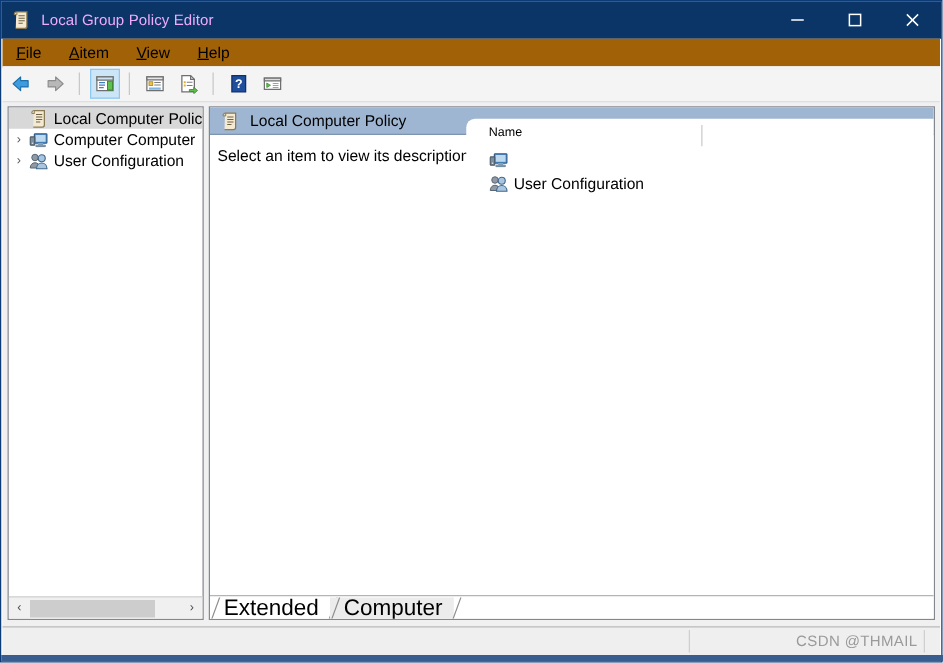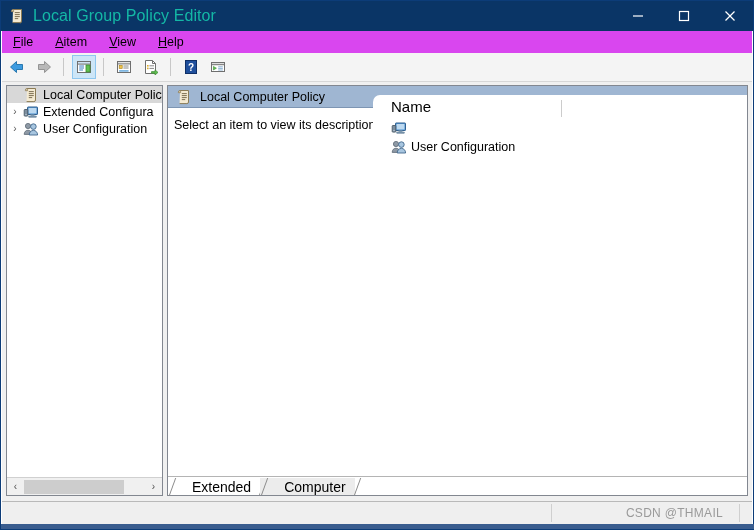--- a/index.html
+++ b/index.html
@@ -38,43 +38,43 @@
   }
   .titlebar-icon {
     width: 16px;
     height: 16px;
     margin-left: 8px;
     margin-right: 8px;
     position: relative;
     flex: none;
   }
   .titlebar-title {
-    color: #14b8a6;
-    font-size: 16px;
+    color: #f0abfc;
+    font-size: 12px;
     letter-spacing: 0.1px;
     white-space: nowrap;
   }
   .titlebar-spacer { flex: 1 1 auto; }
   .win-btn {
     width: 46px;
     height: 30px;
     display: flex;
     align-items: center;
     justify-content: center;
     flex: none;
   }
   .win-btn svg { display: block; }
 
   
   .menubar {
     position: absolute;
     left: 1px; top: 30px;
     width: 750px;
     height: 22px;
-    background: #d946ef;
+    background: #a16207;
     display: flex;
     align-items: center;
     border-bottom: 1px solid #e4e4e4;
   }
   .menu-item {
     padding: 2px 11px 2px 11px;
     font-size: 12.5px;
     color: #000000;
     white-space: nowrap;
   }
@@ -256,21 +256,21 @@
     border-top-left-radius: 7px;
   }
   .list-header {
     position: relative;
     height: 23px;
     padding-left: 18px;
     display: flex;
     align-items: center;
   }
   .list-header-label {
-    font-size: 15px;
+    font-size: 10px;
     color: #000000;
   }
   .col-divider {
     position: absolute;
     left: 188px;
     top: 5px;
     width: 1px;
     height: 17px;
     background: #cccccc;
   }
@@ -299,22 +299,22 @@
     background: #ffffff;
     border-top: 1px solid #b4b4b4;
     display: flex;
     align-items: flex-end;
   }
   .tab {
     position: relative;
     height: 17px;
     display: flex;
     align-items: center;
-    padding: 0 9px 0 24px;
-    font-size: 14px;
+    padding: 0 9px 0 11px;
+    font-size: 18px;
     color: #000000;
     white-space: nowrap;
     background: #ffffff;
   }
   .tab.active { background: #ececec; }
   .tab::before {
     content: "";
     position: absolute;
     left: 1px; top: 0;
     width: 9px; height: 17px;
@@ -351,21 +351,21 @@
     background: #cfcfcf;
   }
   .status-sep2 {
     position: absolute;
     right: 12px; top: 2px;
     width: 1px; height: 18px;
     background: #cfcfcf;
   }
   .watermark {
     position: absolute;
-    right: 29px;
+    right: 18px;
     font-size: 12px;
     color: #9a9a9a;
     letter-spacing: 0.3px;
     white-space: nowrap;
     margin-left: 16px;
   }
   .bottom-strip {
     position: absolute;
     left: 0; bottom: 0;
     width: 754px; height: 5px;
@@ -504,21 +504,21 @@
           <span class="tree-ico">
             <svg width="16" height="16" viewBox="0 0 16 16">
               <rect x="4.5" y="3" width="10" height="7.5" rx="0.6" fill="#5b9bd5" stroke="#2f5f8f" stroke-width="1"></rect>
               <rect x="5.6" y="4" width="7.8" height="5.4" fill="#bdd9f0"></rect>
               <rect x="7.5" y="10.5" width="4" height="1.6" fill="#8fa9be"></rect>
               <rect x="5.6" y="12.1" width="7.8" height="1.2" rx="0.4" fill="#8fa9be" stroke="#55728c" stroke-width="0.6"></rect>
               <rect x="1.2" y="5.5" width="3.6" height="6.6" rx="0.6" fill="#7d8e9e" stroke="#4a5a68" stroke-width="0.9"></rect>
               <circle cx="3" cy="10.6" r="0.6" fill="#d8e6f2"></circle>
             </svg>
           </span>
-          <span class="tree-label">Extended Configura</span>
+          <span class="tree-label">Computer Computer</span>
         </div>
 
         <div class="tree-row">
           <span class="tree-chev">›</span>
           <span class="tree-ico">
             <svg width="16" height="16" viewBox="0 0 16 16">
               <circle cx="5" cy="5" r="2.6" fill="#8f9aa6" stroke="#5a6773" stroke-width="0.8"></circle>
               <path d="M1.2 13.4c0-2.6 1.7-4.2 3.8-4.2s3.8 1.6 3.8 4.2z" fill="#8f9aa6" stroke="#5a6773" stroke-width="0.8"></path>
               <circle cx="10.4" cy="5.6" r="2.8" fill="#a8c6e0" stroke="#42688c" stroke-width="0.9"></circle>
               <path d="M6.2 14c0-2.8 1.9-4.6 4.2-4.6s4.2 1.8 4.2 4.6z" fill="#a8c6e0" stroke="#42688c" stroke-width="0.9"></path>

